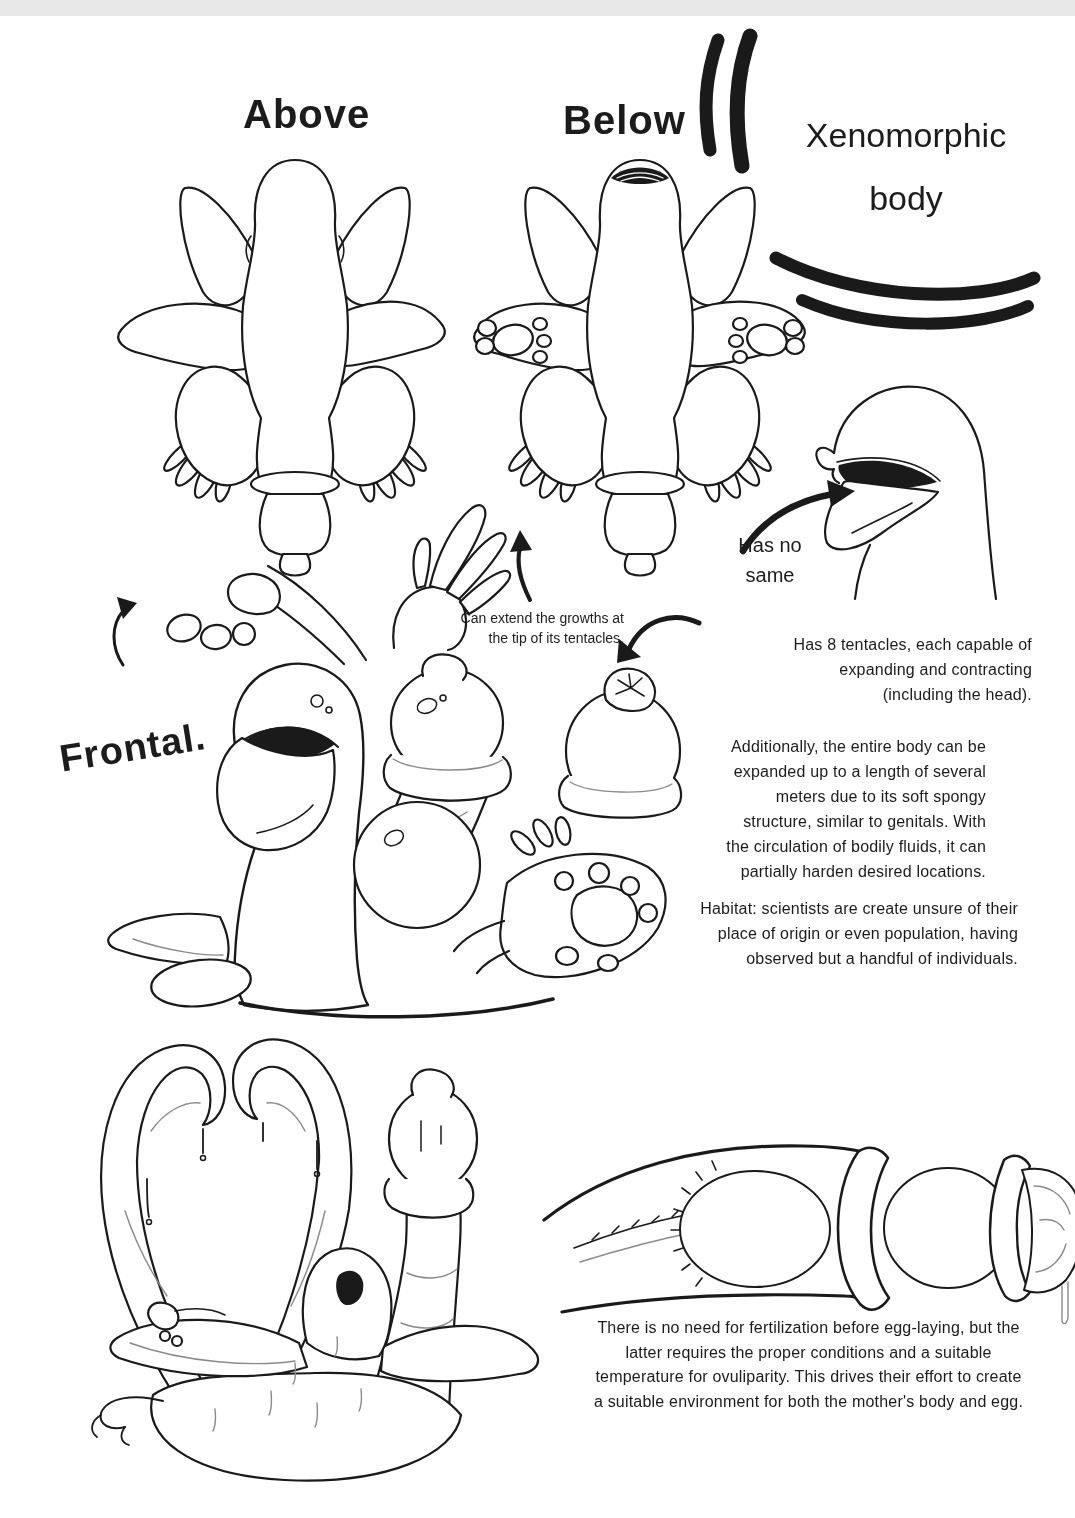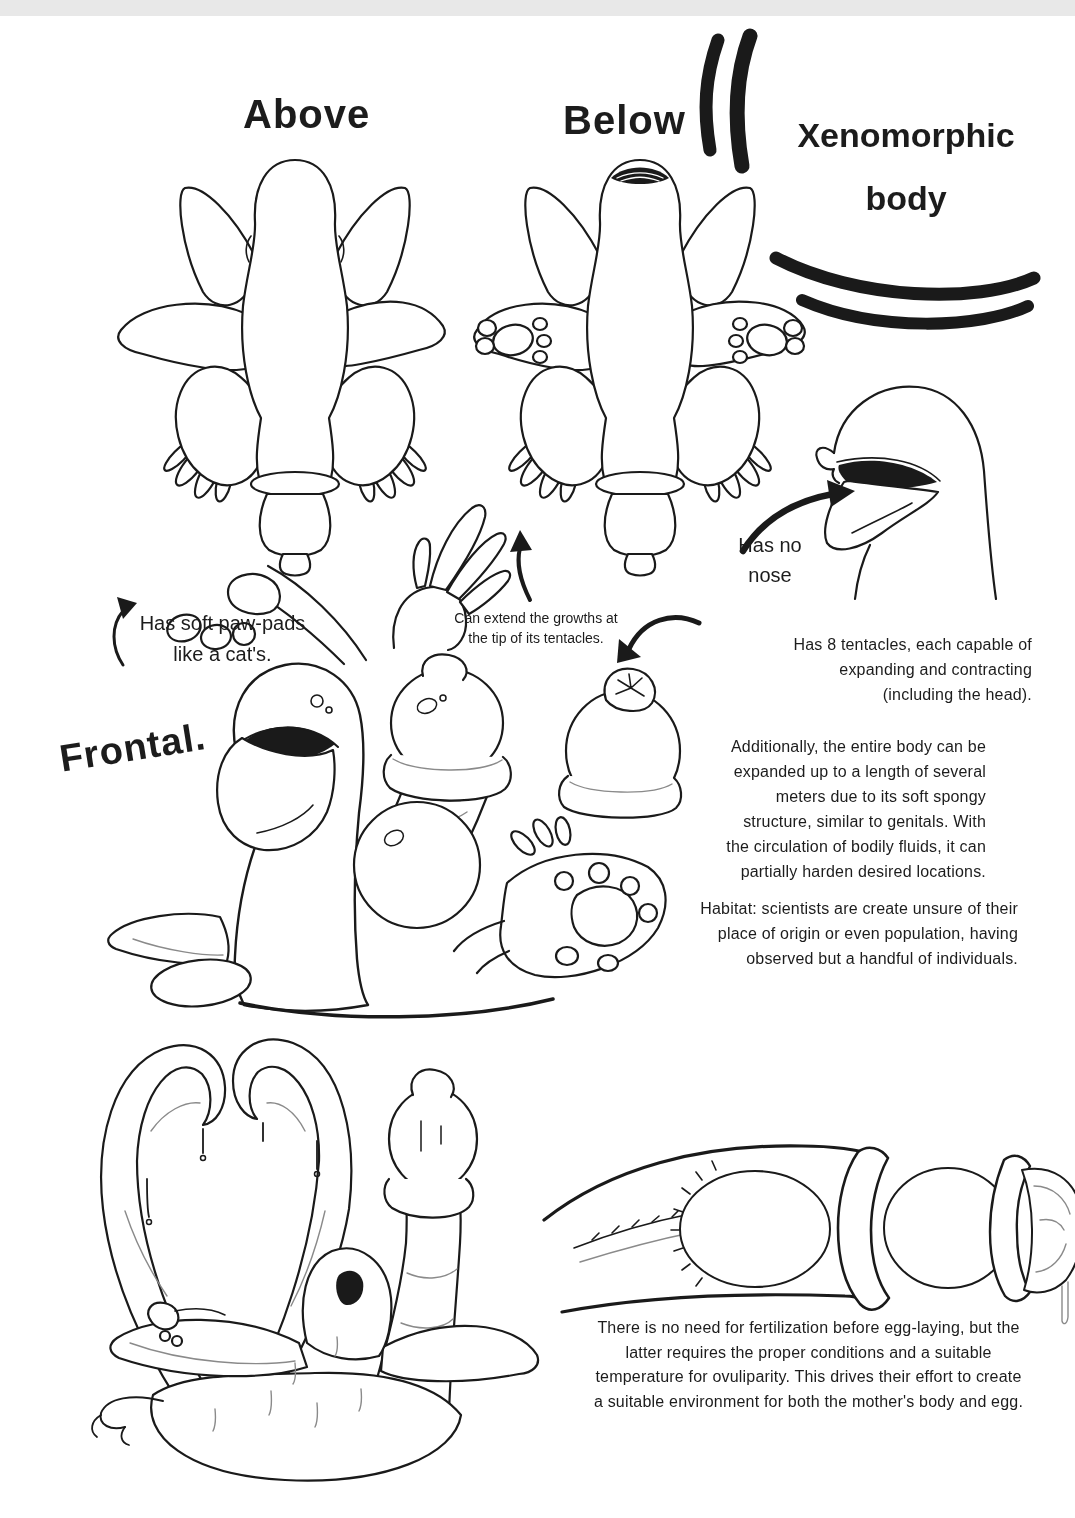--- a/index.html
+++ b/index.html
@@ -1,21 +1,21 @@
 <!DOCTYPE html>
 <html><head>
 <meta charset="utf-8">
 <style>
   html,body{margin:0;padding:0;background:#e8e8e8;}
   .page{position:relative;width:1075px;height:1518px;background:#ffffff;overflow:hidden;
         font-family:"Liberation Sans","DejaVu Sans",sans-serif;color:#1c1c1c;margin:16px auto;}
   .abs{position:absolute;}
   .txt{white-space:pre-line;}
   .hdr{font-size:40px;font-weight:700;letter-spacing:1px;}
-  .title{font-size:34px;font-weight:700;text-align:center;line-height:1.85;}
+  .title{font-size:34px;font-weight:400;text-align:center;line-height:1.85;}
   .frontal{font-size:38px;font-weight:700;transform:rotate(-9deg);transform-origin:left center;letter-spacing:1px;}
   .ann{text-align:center;line-height:1.5;}
   .ann-lg{font-size:20px;}
   .ann-sm{font-size:14px;line-height:1.42;}
   .para{font-size:16px;line-height:25px;letter-spacing:0.2px;}
   .right{text-align:right;}
   .center{text-align:center;}
   svg{display:block;overflow:visible;}
   svg path,svg ellipse,svg circle{stroke:#1a1a1a;fill:none;stroke-width:2.2;stroke-linecap:round;stroke-linejoin:round;}
   .fw{fill:#ffffff;}
@@ -114,47 +114,45 @@
     <path class="fw" d="M54,121 C40,142 31,168 37,182 C46,194 70,188 92,172 C116,154 140,143 148,131 C120,127 80,123 58,120 Z"></path>
     <path class="thin2" d="M62,172 C85,160 108,150 122,142"></path>
     <path d="M80,184 C71,202 67,220 65,238"></path>
   </svg>
 
   <svg class="abs" style="left:735px;top:445px;" width="130" height="95" viewBox="0 0 130 95">
     <path d="M8,90 C28,58 60,40 98,33" style="stroke-width:6.5"></path>
     <polygon class="fk" points="92,19 120,30 96,46"></polygon>
   </svg>
   <div class="abs txt ann ann-lg" style="left:715px;top:514px;width:110px;">Has no
-nose</div>
+same</div>
 
   <svg class="abs" style="left:120px;top:548px;" width="250" height="100" viewBox="0 0 250 100">
     <path d="M148,2 C185,22 222,58 246,96"></path>
     <path d="M132,26 C168,48 200,76 224,100"></path>
     <path class="fw" d="M108,28 C108,12 132,5 148,14 C163,22 164,42 150,48 C132,54 108,46 108,28 Z"></path>
     <ellipse class="fw" cx="64" cy="64" rx="17" ry="13" transform="rotate(-18 64 64)"></ellipse>
     <ellipse class="fw" cx="96" cy="73" rx="15" ry="12" transform="rotate(-8 96 73)"></ellipse>
     <circle class="fw" cx="124" cy="70" r="11"></circle>
   </svg>
   <svg class="abs" style="left:103px;top:575px;" width="38" height="78" viewBox="0 0 38 78">
     <path d="M20,74 C8,56 8,34 20,20" style="stroke-width:3"></path>
     <polygon class="fk" points="14,6 34,12 20,28"></polygon>
   </svg>
-  <div class="abs txt ann ann-lg" style="left:110px;top:592px;width:225px;line-height:1.55;">Has soft paw-pads
-like a cat's.</div>
 
   <svg class="abs" style="left:390px;top:462px;" width="215" height="172" viewBox="0 0 215 172">
     <path class="fw" d="M4,170 C0,140 12,116 36,110 C60,105 75,120 76,142 C77,158 68,170 58,172"></path>
     <path class="fw" d="M27,110 C22,92 22,74 29,64 C33,58 40,60 40,69 C41,84 37,98 35,108 Z"></path>
     <path class="fw" d="M40,108 C47,78 62,46 82,30 C90,24 97,28 95,39 C90,60 70,92 56,112 Z"></path>
     <path class="fw" d="M57,114 C72,87 92,63 107,56 C114,53 118,58 114,66 C104,84 83,107 69,121 Z"></path>
     <path class="fw" d="M70,124 C87,107 104,95 114,93 C120,92 122,97 118,103 C108,116 90,130 79,136 Z"></path>
     <path d="M140,122 C130,102 126,86 130,70" style="stroke-width:4"></path>
     <polygon class="fk" points="120,74 130,52 142,72"></polygon>
   </svg>
-  <div class="abs txt ann ann-sm" style="left:448px;top:593px;width:176px;">Can extend the growths at
+  <div class="abs txt ann ann-sm" style="left:448px;top:593px;width:176px;text-align:right;">Can extend the growths at
 the tip of its tentacles.</div>
 
   <svg class="abs" style="left:548px;top:640px;" width="150" height="172" viewBox="0 0 150 172">
     <ellipse class="fw" cx="75" cy="95" rx="57" ry="60"></ellipse>
     <path class="fw" d="M58,44 C52,24 66,10 85,13 C103,16 112,33 104,47 C96,59 68,57 58,44 Z"></path>
     <path class="thin2" d="M83,32 L70,24 M83,32 L94,22 M83,32 L68,38 M83,32 L96,40 M83,32 L81,18"></path>
     <path class="fw" d="M20,120 C10,127 8,142 16,151 C34,164 112,166 128,152 C136,144 134,129 126,122"></path>
     <path class="thin" d="M22,126 C42,138 104,140 124,128"></path>
   </svg>
   <svg class="abs" style="left:615px;top:595px;" width="92" height="58" viewBox="0 0 92 58">

